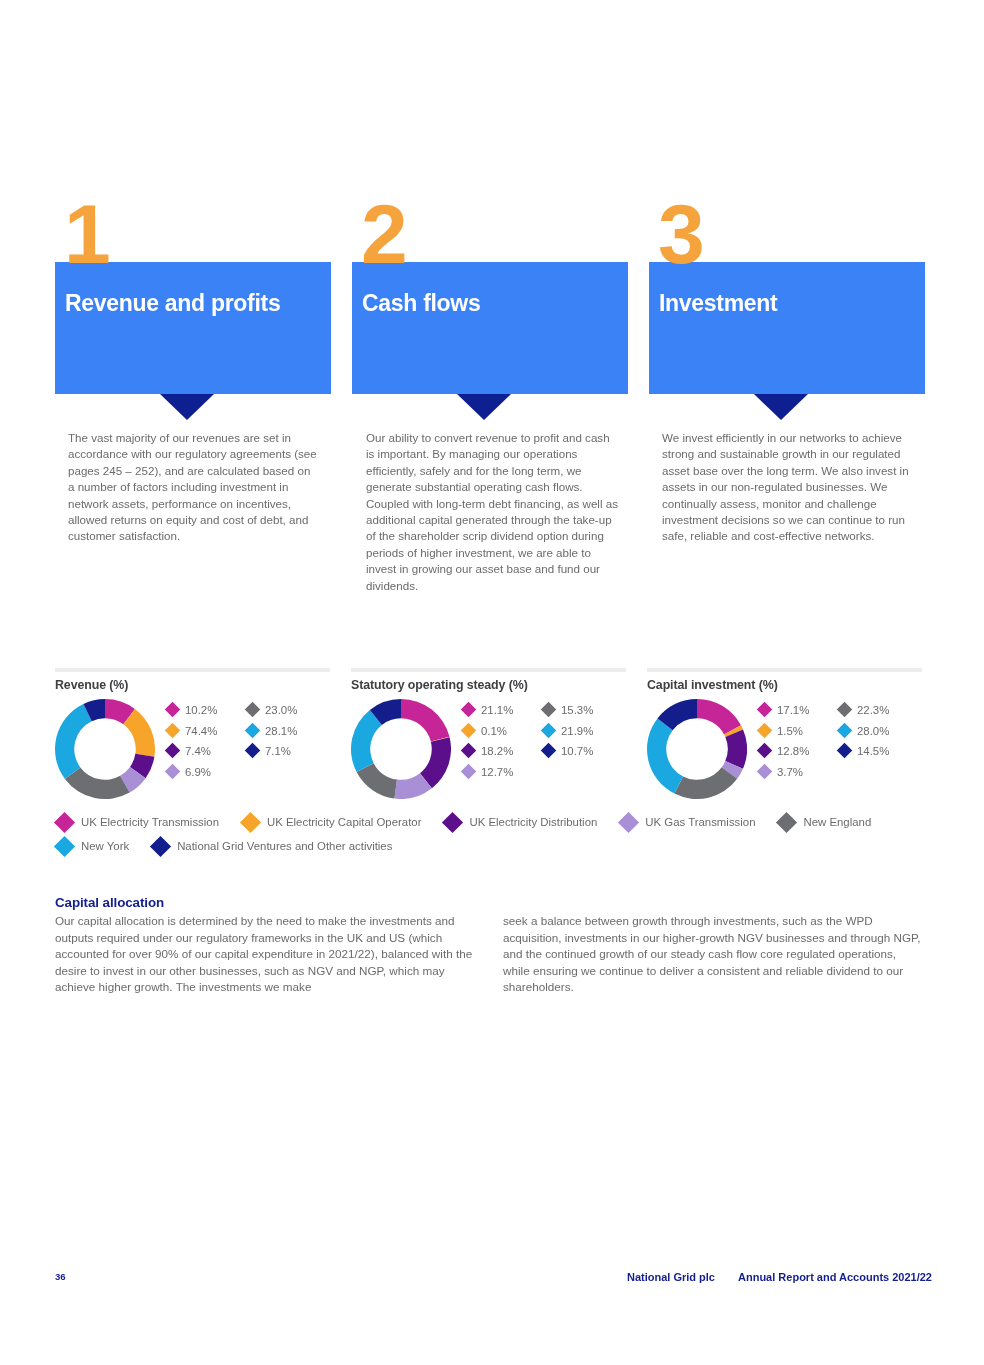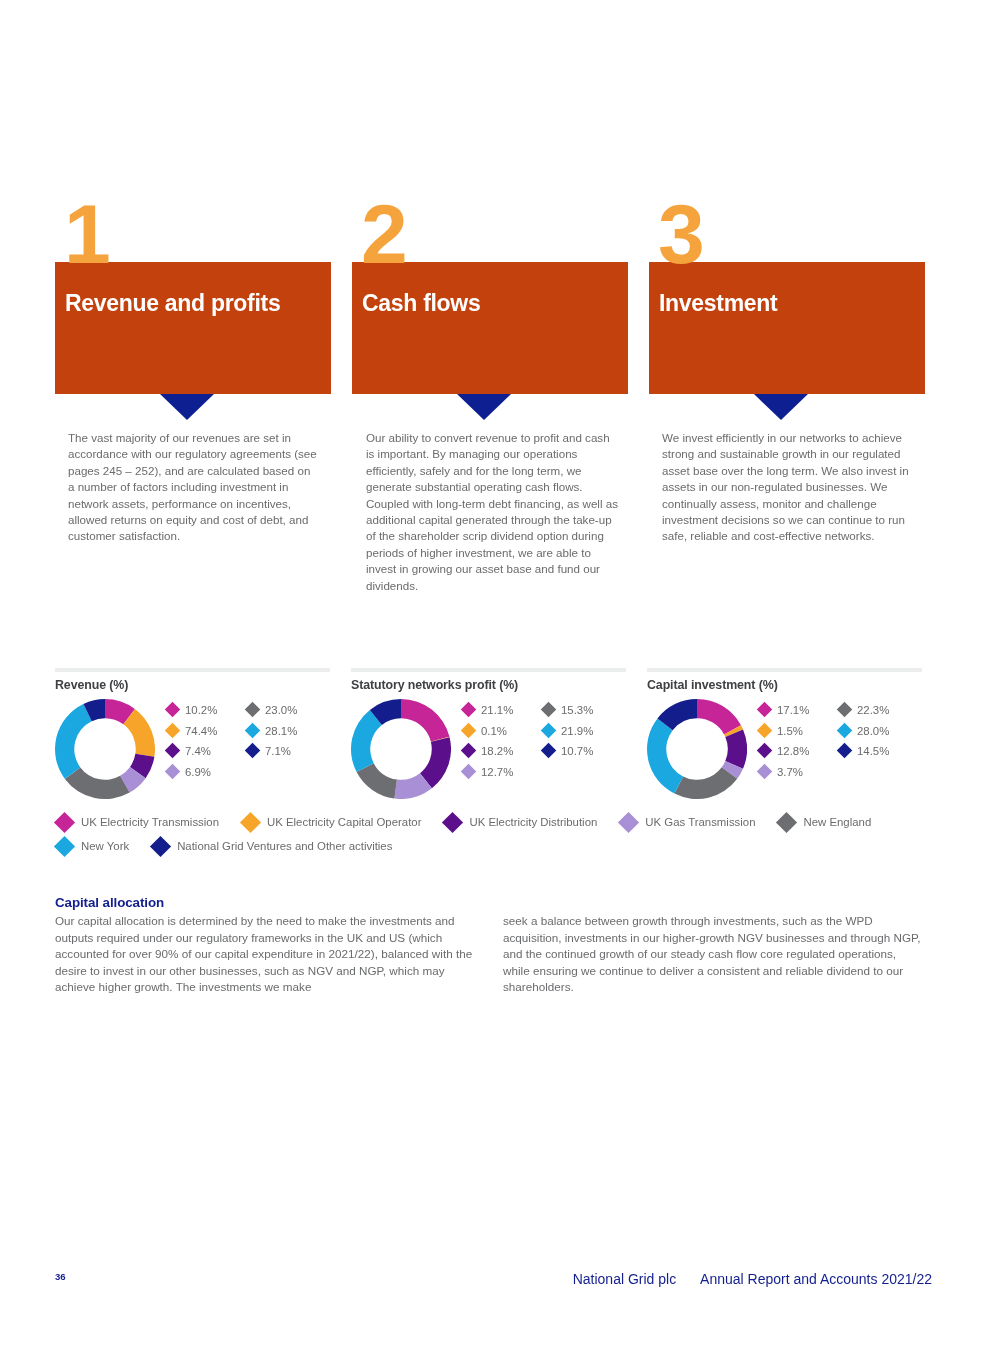--- a/index.html
+++ b/index.html
@@ -29,21 +29,21 @@
 
   .card-num {
     position:absolute; left:9px; top:0px;
     font-size:84px; line-height:76px; font-weight:bold;
     color:#f5a33c; z-index:3;
     letter-spacing:-2px;
   }
   .card-box {
     position:absolute; left:0; top:66px;
     width:276px; height:132px;
-    background:#c2410c; z-index:2;
+    background:#3b82f6; z-index:2;
   }
   .card-label {
     position:absolute; left:10px; top:26px;
     width:256px;
     color:#ffffff; font-weight:bold;
     font-size:23px; line-height:30px;
     letter-spacing:-0.3px;
   }
   .card-pointer {
     position:absolute; top:198px; left:105px;
@@ -123,21 +123,21 @@
   .cap-col.k2 { left:448px; }
 
   
   .footer { position:absolute; left:0; top:1271px; width:984px; height:20px; }
   .footer-page {
     position:absolute; left:55px; top:0;
     font-size:9.6px; font-weight:bold; color:#131f8e;
   }
   .footer-right {
     position:absolute; right:52px; top:0;
-    font-size:14px; font-weight:normal; color:#131f8e;
+    font-size:11px; font-weight:bold; color:#131f8e;
     white-space:nowrap;
   }
   .footer-right span { margin-left:20px; }
 </style>
 </head>
 <body>
 
 <div class="page">
 
 
@@ -216,21 +216,21 @@
           <div class="legend-item">
             <span class="dia" style="background: rgb(20, 29, 140);"></span>
             <span class="legend-val">7.1%</span>
           </div>
         </div>
       </div>
     </div>
 
     <div class="chart ch2">
       <div class="chart-rule"></div>
-      <div class="chart-title">Statutory networks profit (%)</div>
+      <div class="chart-title">Statutory operating steady (%)</div>
       <div class="donut-wrap">
           <svg width="100" height="100" viewBox="0 0 100 100">
             <path d="M 50 0 A 50 50 0 0 1 98.50632982450529 37.87003846022962 L 79.83139284207076 42.54007365304122 A 30.75 30.75 0 0 0 50 19.25 Z" fill="#c62598"></path>
             <path d="M 98.50632982450529 37.87003846022962 A 50 50 0 0 1 98.5815866457337 38.17505014881376 L 79.87767578712622 42.727655841520466 A 30.75 30.75 0 0 0 79.83139284207076 42.54007365304122 Z" fill="#f7a52a"></path>
             <path d="M 98.5815866457337 38.17505014881376 A 50 50 0 0 1 80.89298065451673 89.31442160683093 L 68.9991831025278 74.17836928820103 A 30.75 30.75 0 0 0 79.87767578712622 42.727655841520466 Z" fill="#5c0f8b"></path>
             <path d="M 80.89298065451673 89.31442160683093 A 50 50 0 0 1 43.421782045385896 99.56538155347533 L 45.954395957912325 80.48270965538732 A 30.75 30.75 0 0 0 68.9991831025278 74.17836928820103 Z" fill="#a98fd5"></path>
             <path d="M 43.421782045385896 99.56538155347533 A 50 50 0 0 1 5.59317755932279 72.97899303107442 L 22.689804198983513 64.13208071411077 A 30.75 30.75 0 0 0 45.954395957912325 80.48270965538732 Z" fill="#6d6e71"></path>
             <path d="M 5.59317755932279 72.97899303107442 A 50 50 0 0 1 18.860610975594337 10.880459471170624 L 30.849275749990518 25.941482574769932 A 30.75 30.75 0 0 0 22.689804198983513 64.13208071411077 Z" fill="#1ba7e0"></path>
             <path d="M 18.860610975594337 10.880459471170624 A 50 50 0 0 1 49.99999999999994 0 L 49.999999999999964 19.25 A 30.75 30.75 0 0 0 30.849275749990518 25.941482574769932 Z" fill="#141d8c"></path>
           </svg>

